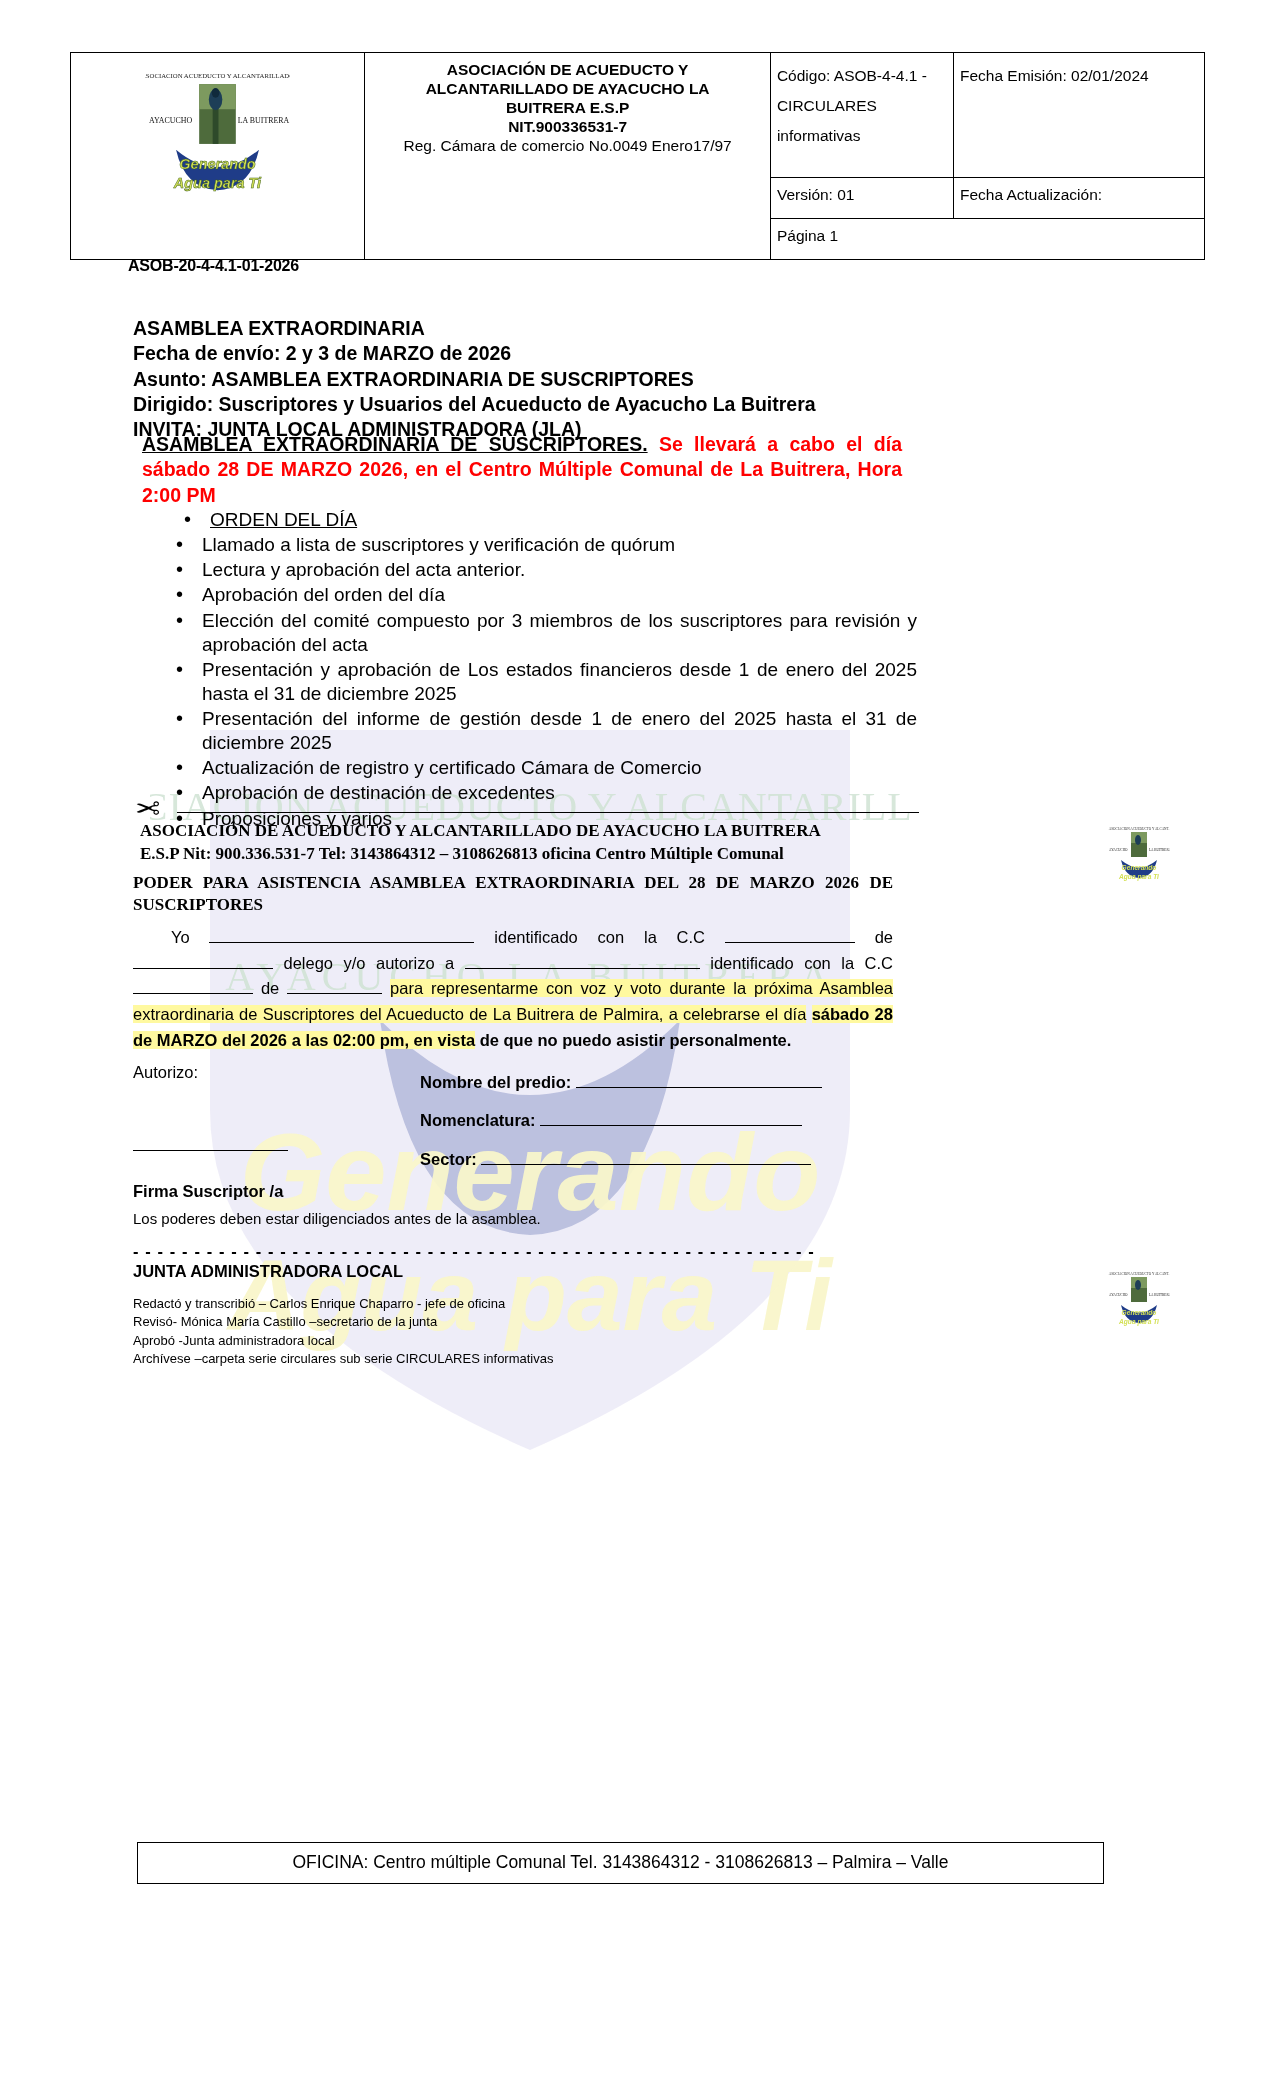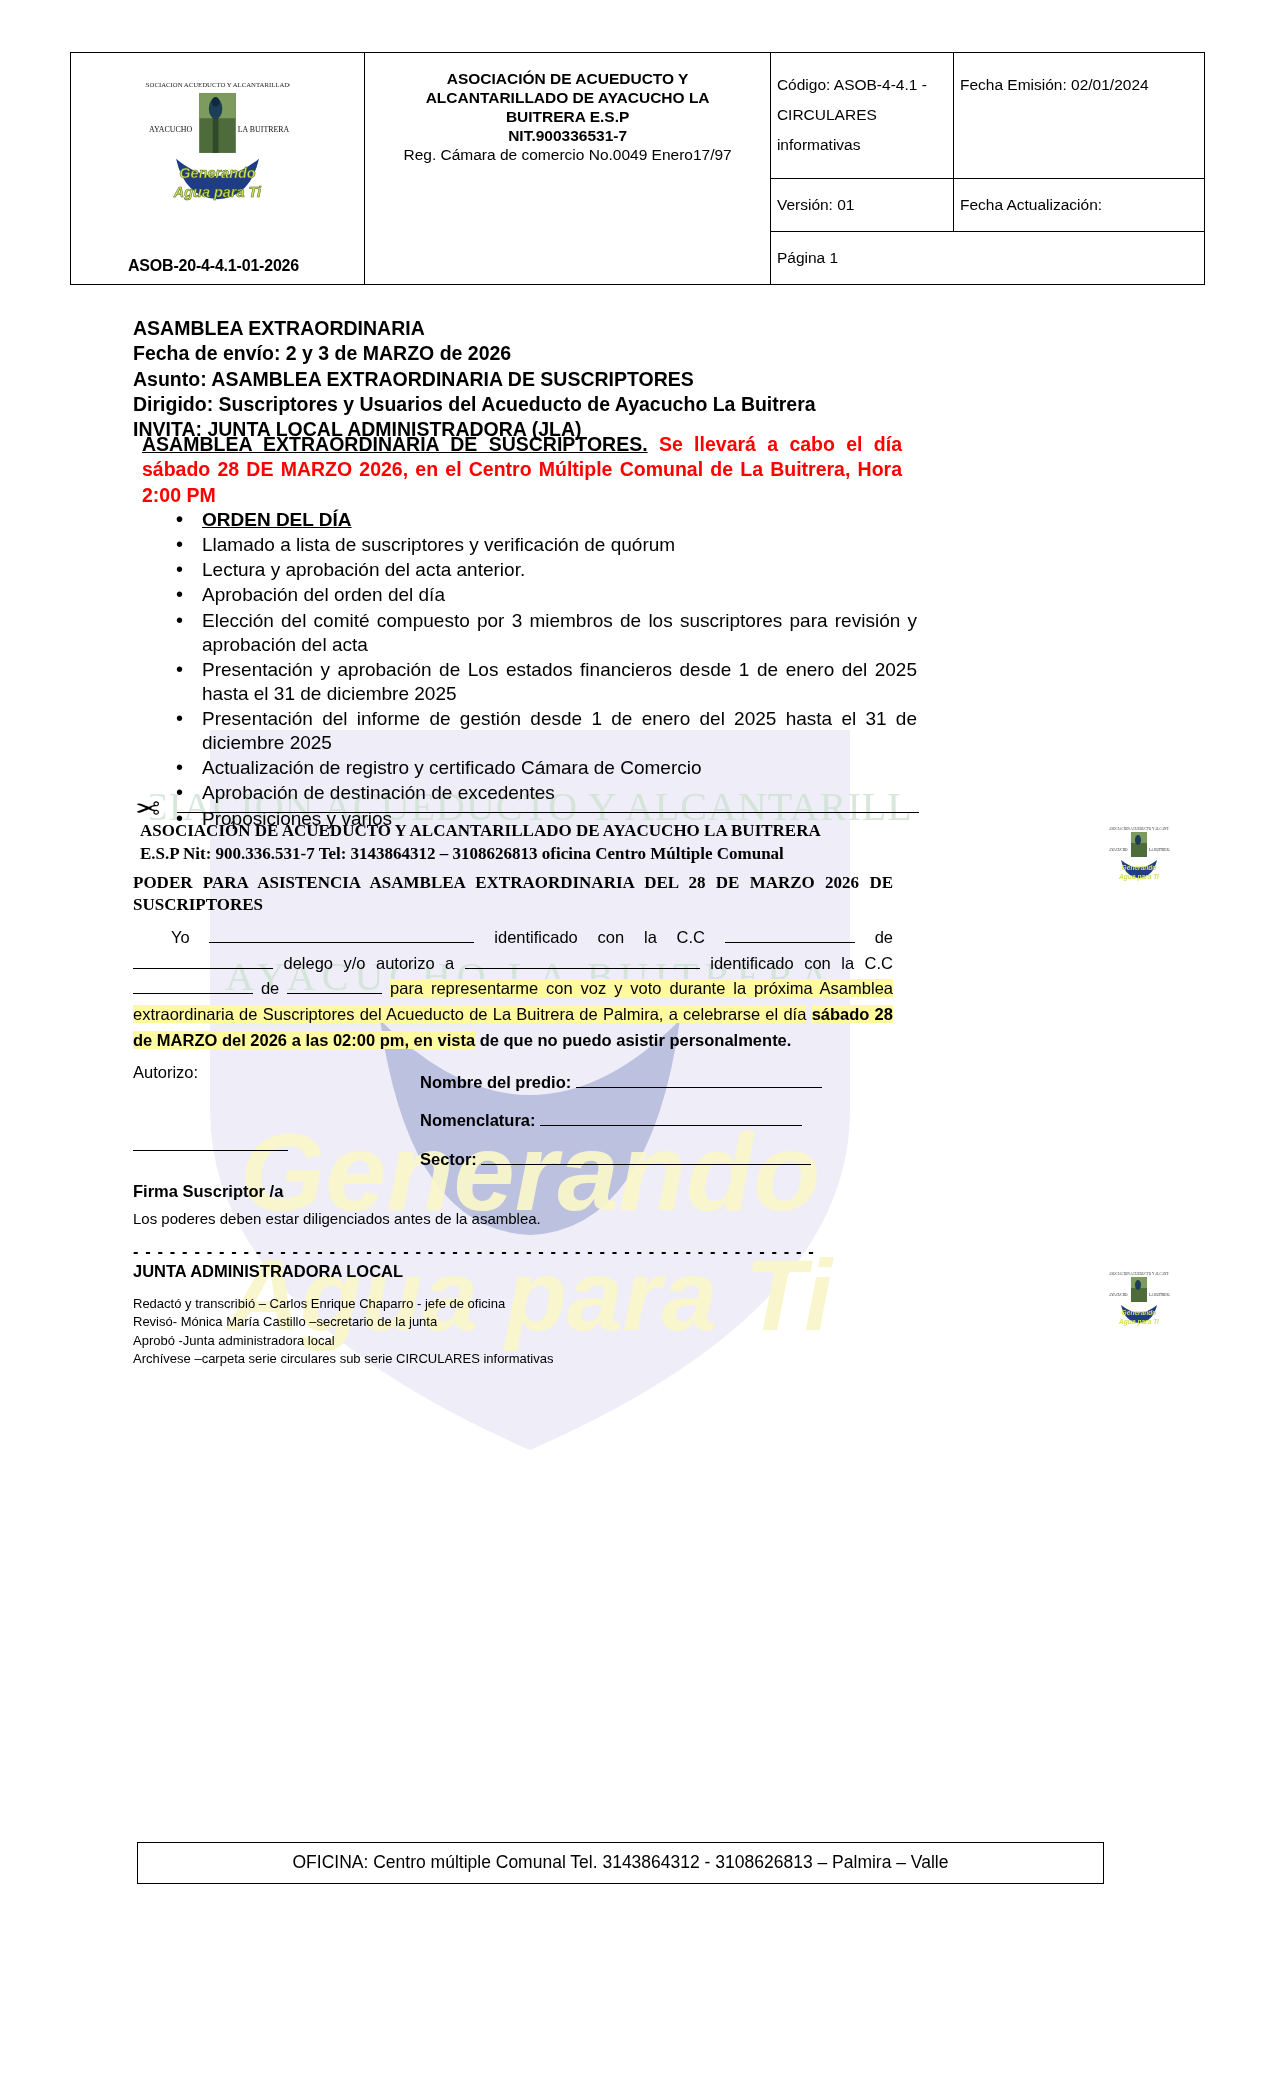--- a/index.html
+++ b/index.html
@@ -43,21 +43,21 @@
     width: 1135px;
   }
   table.hdr {
     border-collapse: collapse;
     width: 100%;
     table-layout: fixed;
   }
   table.hdr td {
     border: 1.6px solid #000;
     vertical-align: top;
-    padding: 17px 6px;
+    padding: 8px 6px;
   }
   .hdr-logo-cell { width: 225px; height: 190px; text-align: center; vertical-align: middle; }
   .hdr-title-cell { width: 315px; text-align: center; vertical-align: middle; }
   .hdr-code-cell { width: 135px; font-size: 15.5px; line-height: 1.95; }
   .hdr-date-cell { width: 190px; font-size: 15.5px; line-height: 1.95; vertical-align: middle;}
   .hdr-title-main {
     font-weight: bold;
     font-size: 15.5px;
     line-height: 1.22;
   }
@@ -128,21 +128,21 @@
     margin-bottom: 1px;
     text-align: justify;
   }
   ul.orden li::before {
     content: "\2022";
     position: absolute;
     left: -26px;
     top: -1px;
     font-size: 20px;
   }
-  ul.orden li.first { font-weight: bold; text-decoration: underline; }
+  ul.orden li.first { font-weight: normal; text-decoration: underline; margin-left: 8px; }
 
   
   .cut-row {
     position: absolute;
     left: 135px; top: 800px;
     width: 780px;
     height: 26px;
   }
   .scissors {
     position: absolute;

